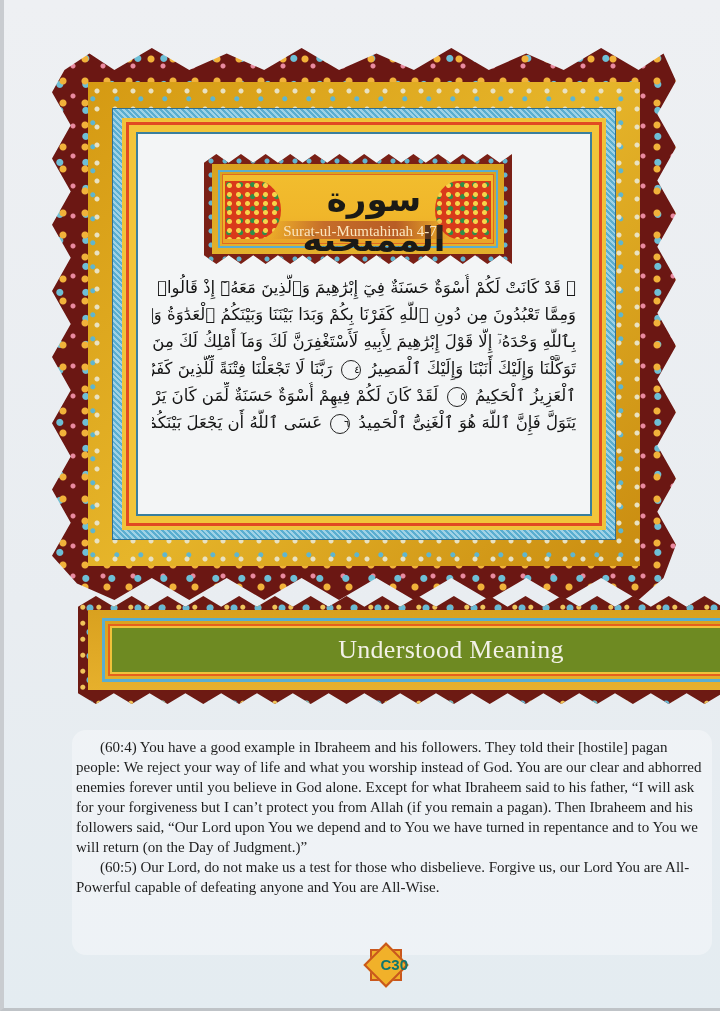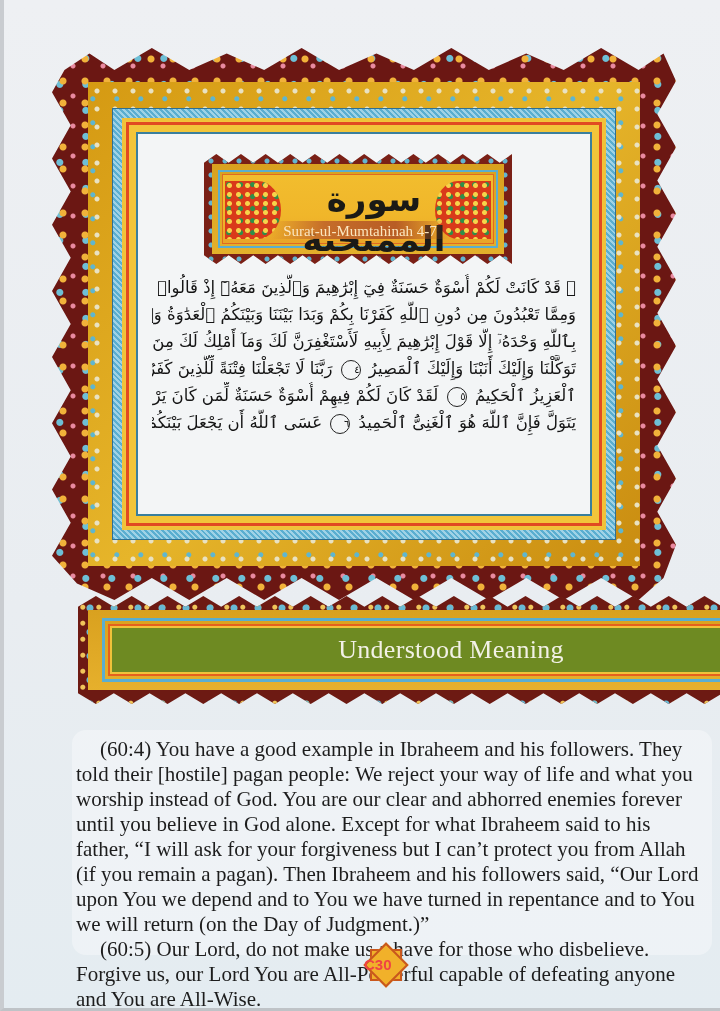--- a/index.html
+++ b/index.html
@@ -126,35 +126,35 @@
     box-shadow: inset 0 0 0 2px #f0c23a;
   }
   .banner-title {
     position:absolute; left: 30px; right: 0; top: 28px; bottom: 28px;
     text-align:center; color:#f2f1e6; font-size: 26px; line-height: 52px; letter-spacing: 0.3px;
   }
 
   
   .meaning-text {
     position:absolute; left: 76px; top: 737px; width: 630px;
-    font-size: 21px; line-height: 25px; color:#1d1d1d;
+    font-size: 15px; line-height: 20px; color:#1d1d1d;
   }
   .meaning-text p { text-indent: 24px; text-align: left; }
 
   
   .page-star {
     position:absolute; left: 364px; top: 943px; width: 44px; height: 44px;
   }
   .page-star .sq {
     position:absolute; inset: 6px; background:#f1b12a; border:2px solid #c9571d;
   }
   .page-star .sq.rot { transform: rotate(45deg); }
   .page-star .num {
-    position:absolute; inset:0; text-align:left; line-height:44px;
-    font-family:"Liberation Sans", sans-serif; font-weight:bold; font-size:15px; color:#ef4444;
+    position:absolute; inset:0; text-align:right; line-height:44px;
+    font-family:"Liberation Sans", sans-serif; font-weight:bold; font-size:15px; color:#0f766e;
   }
   .faint-panel {
     position:absolute; left: 72px; top: 730px; width: 640px; height: 225px;
     background: rgba(255,255,255,0.35); border-radius: 14px;
   }
 </style>
 </head>
 <body>
 
 <div class="page-edge"></div>
@@ -194,20 +194,20 @@
   <div class="banner-gold"></div>
   <div class="banner-blue"></div>
   <div class="banner-field"></div>
   <div class="banner-title">Understood Meaning</div>
 </div>
 
 <div class="faint-panel"></div>
 
 <div class="meaning-text">
   <p>(60:4) You have a good example in Ibraheem and his followers. They told their [hostile] pagan people: We reject your way of life and what you worship instead of God. You are our clear and abhorred enemies forever until you believe in God alone. Except for what Ibraheem said to his father, “I will ask for your forgiveness but I can’t protect you from Allah (if you remain a pagan). Then Ibraheem and his followers said, “Our Lord upon You we depend and to You we have turned in repentance and to You we will return (on the Day of Judgment.)”</p>
-  <p>(60:5) Our Lord, do not make us a have for those who disbelieve. Forgive us, our Lord You are All-Powerful capable of defeating anyone and You are All-Wise.</p>
+  <p>(60:5) Our Lord, do not make us a test for those who disbelieve. Forgive us, our Lord You are All-Powerful capable of defeating anyone and You are All-Wise.</p>
 </div>
 
 <div class="page-star">
   <div class="sq"></div>
   <div class="sq rot"></div>
   <div class="num">C30</div>
 </div>
 
 </body></html>

